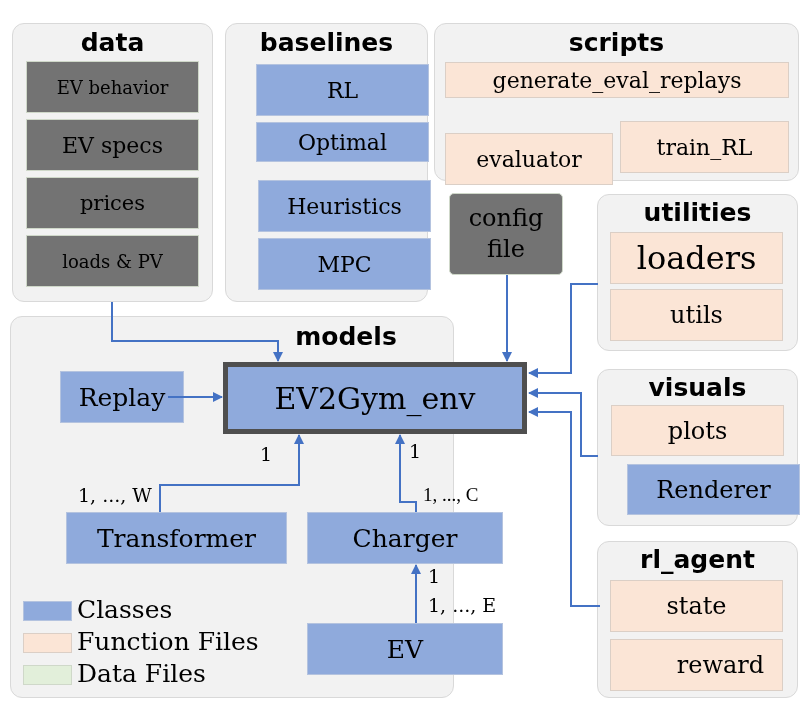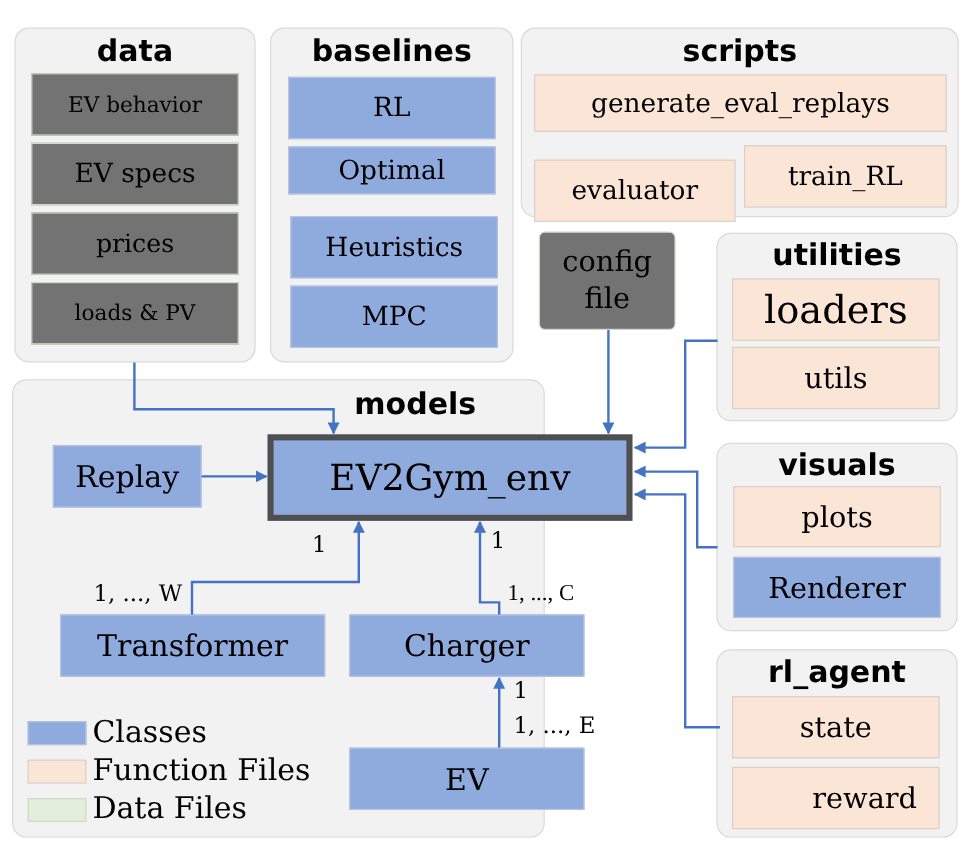--- a/index.html
+++ b/index.html
@@ -11,21 +11,21 @@
   .gtitle {
     position:absolute; left:0; right:0; text-align:center;
     font-family:"DejaVu Sans", sans-serif; font-weight:bold; color:#000;
     font-size:25px; line-height:30px;
   }
   .box {
     position:absolute; box-sizing:border-box; display:flex; align-items:center;
     justify-content:center; font-family:"DejaVu Serif", "Liberation Serif", serif;
     color:#000; white-space:nowrap;
   }
-  .cls { background:#8faadc; border:1.5px solid #b4c3df; }
+  .cls { background:#8faadc; border:1.5px solid #b4c3df;margin-left:16px; }
   .fn  { background:#fbe5d6; border:1.5px solid #dbcfc6; }
   .dat { background:#737373; border:1.5px solid #cfd8c9; }
   .main { background:#8faadc; border:5px solid #4f4f4f; }
   .lbl {
     position:absolute; font-family:"DejaVu Serif", "Liberation Serif", serif;
     color:#000; font-size:19px; line-height:22px; white-space:nowrap;
   }
   svg#wires { position:absolute; left:0; top:0; pointer-events:none; }
   .legend-sw { position:absolute; width:49px; height:20px; box-sizing:border-box; }
 </style>
@@ -44,21 +44,21 @@
   <div class="gtitle" style="top:4px;">baselines</div>
 </div>
 <div class="box cls" style="left:240px;top:64px;width:173px;height:52px;font-size:22px;">RL</div>
 <div class="box cls" style="left:240px;top:122px;width:173px;height:40px;font-size:22px;">Optimal</div>
 <div class="box cls" style="left:242px;top:180px;width:173px;height:52px;font-size:22px;">Heuristics</div>
 <div class="box cls" style="left:242px;top:238px;width:173px;height:52px;font-size:22px;">MPC</div>
 
 <div class="group" style="left:434px;top:23px;width:365px;height:158px;">
   <div class="gtitle" style="top:4px;">scripts</div>
 </div>
-<div class="box fn" style="left:445px;top:62px;width:344px;height:48px;font-size:22px;">generate_eval_replays</div>
+<div class="box fn" style="left:445px;top:62px;width:344px;height:36px;font-size:22px;">generate_eval_replays</div>
 <div class="box fn" style="left:445px;top:121px;width:168px;height:52px;font-size:22px;margin-top:12px;">evaluator</div>
 <div class="box fn" style="left:620px;top:121px;width:169px;height:52px;font-size:22px;">train_RL</div>
 
 <div class="box dat" style="left:449px;top:193px;width:114px;height:82px;flex-direction:column;font-size:24px;line-height:31px;border-radius:5px;">
   <span>config</span>
   <span>file</span>
 </div>
 
 <div class="group" style="left:597px;top:194px;width:201px;height:157px;">
   <div class="gtitle" style="top:3px;">utilities</div>

